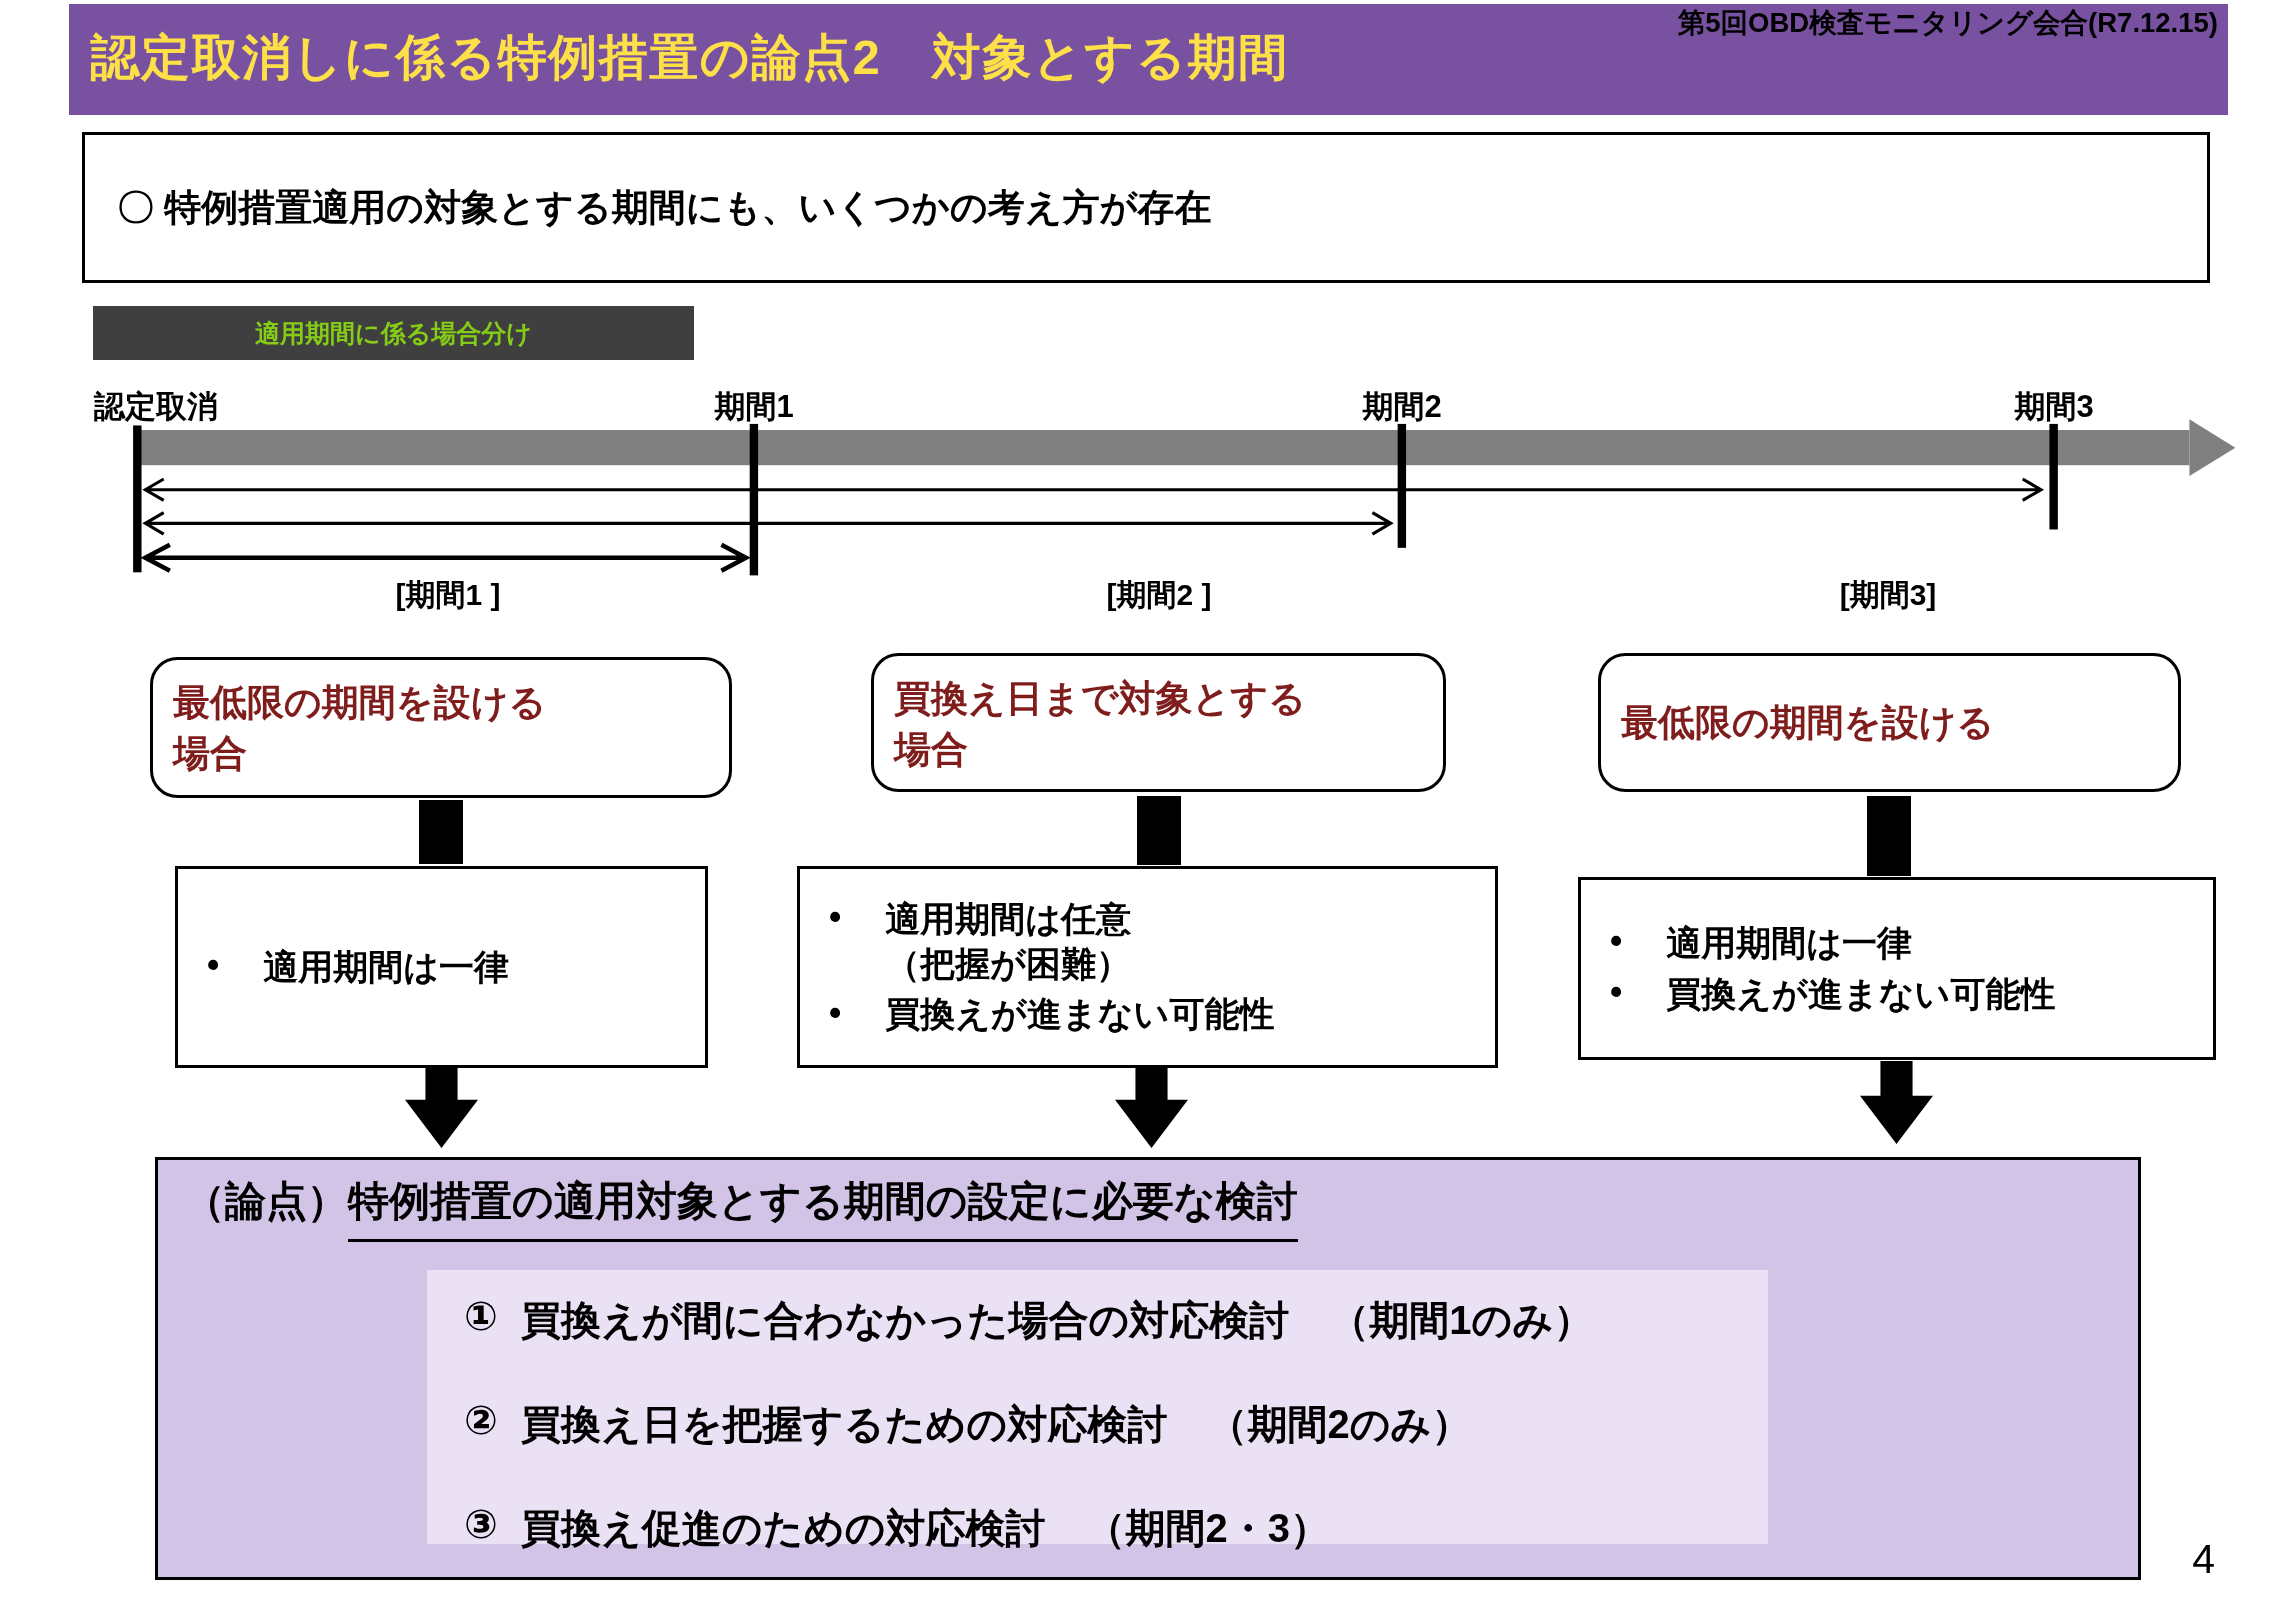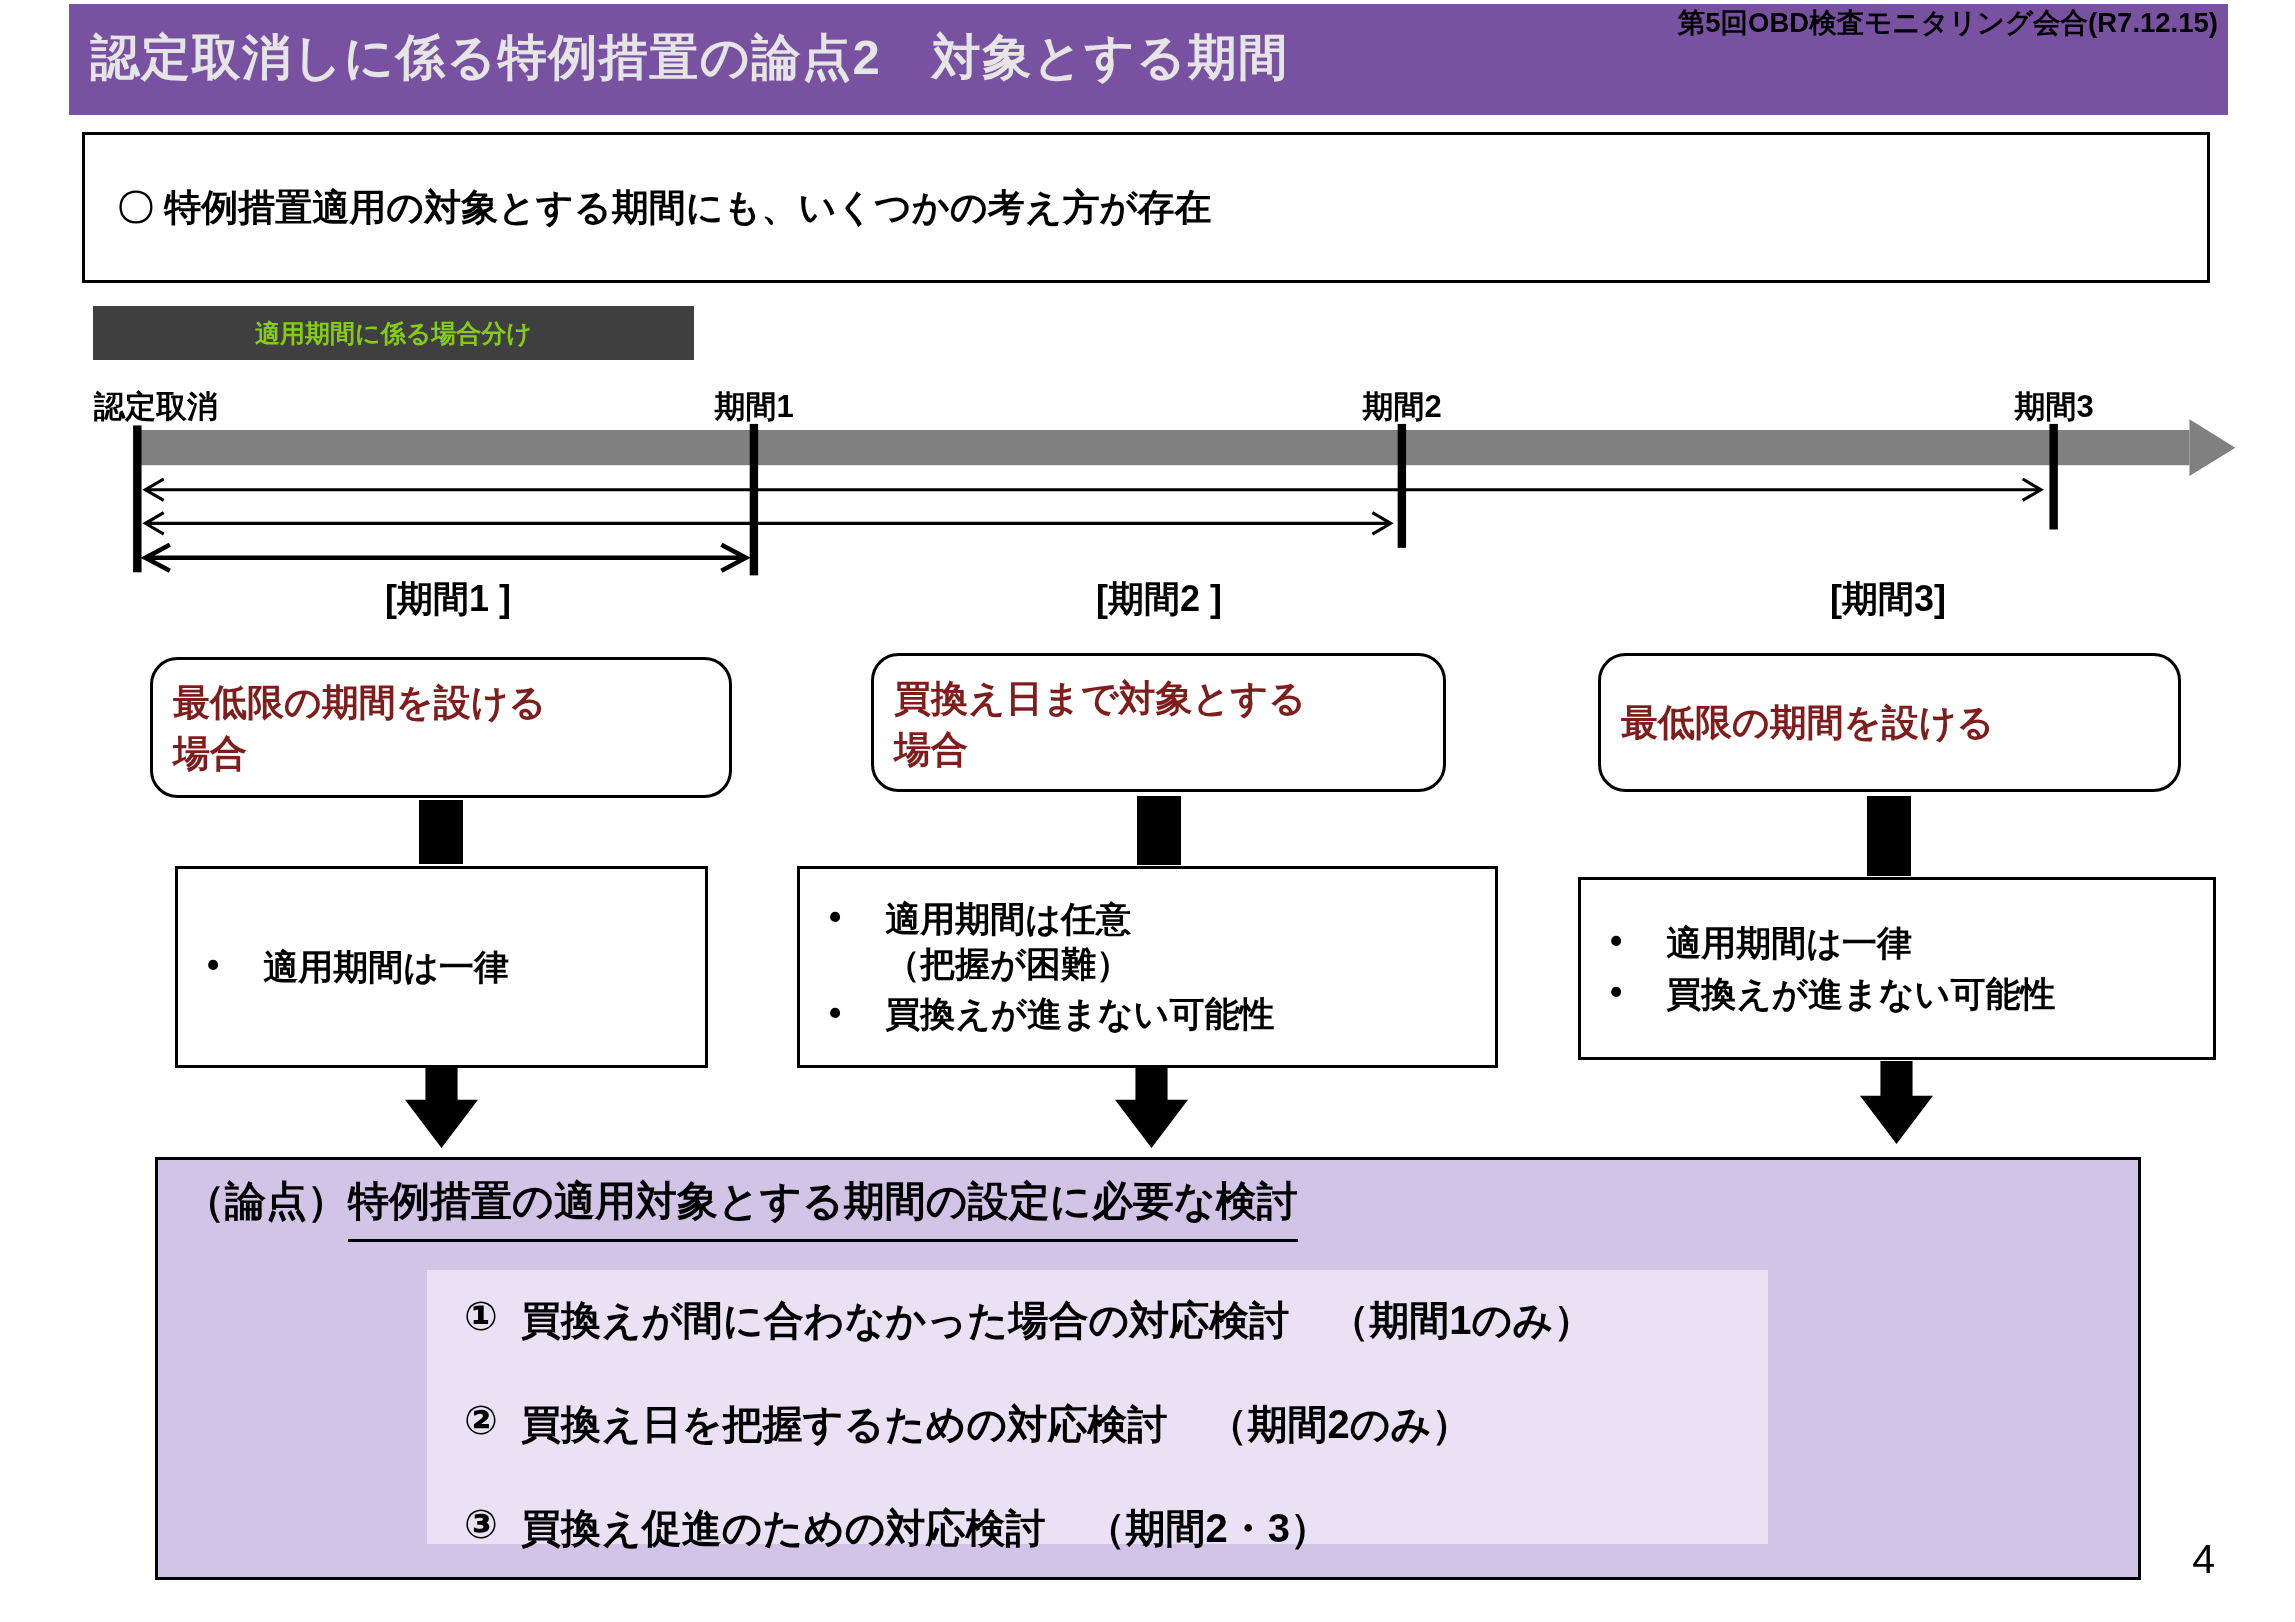--- a/index.html
+++ b/index.html
@@ -1,42 +1,42 @@
 <!DOCTYPE html>
 <html style="--accent: #7851a0; --label-dark: #3f3f3f; --bar-gray: #808080; --panel: #d2c4e6; --panel-inner: #eae2f4;font-size:12.2px"><head>
 <meta charset="utf-8">
 <style>
   html,body{margin:0;padding:0;background:#ffffff;}
   body{width:2295px;height:1623px;font-family:"Liberation Sans","DejaVu Sans",sans-serif;}
   .slide{position:relative;width:2295px;height:1623px;background:#fff;overflow:hidden;}
 
   
   .header-bar{position:absolute;left:69px;top:3.8px;width:2159px;height:111px;background:var(--accent);}
-  .page-title{position:absolute;left:21.4px;top:21.4px;color:#e5e5e5;font-size:49px;font-weight:bold;letter-spacing:1.5px;white-space:nowrap;}
+  .page-title{position:absolute;left:21.4px;top:21.4px;color:#fde047;font-size:49px;font-weight:bold;letter-spacing:1.5px;white-space:nowrap;}
   .credit{position:absolute;right:77px;top:4.6px;color:#000;font-size:27.5px;font-weight:bold;white-space:nowrap;}
 
   
   .summary-box{position:absolute;left:82px;top:132px;width:2122px;height:145px;border:3.1px solid #000;background:#fff;display:flex;align-items:center;}
   .summary-text{font-size:37px;font-weight:bold;color:#000;padding-left:32px;white-space:nowrap;}
 
   
   .section-label{position:absolute;left:93px;top:306px;width:601px;height:54px;background:var(--label-dark);color:#84cc16;
     display:flex;align-items:center;justify-content:center;font-size:25px;font-weight:bold;}
 
   
   .tl-label{position:absolute;font-size:31px;font-weight:bold;color:#000;white-space:nowrap;}
   .tl-origin{left:94px;top:386px;}
   .tl-m1{left:754px;top:386px;transform:translateX(-50%);}
   .tl-m2{left:1402px;top:386px;transform:translateX(-50%);}
   .tl-m3{left:2054px;top:386px;transform:translateX(-50%);}
 
   .timeline-svg{position:absolute;left:0;top:413px;width:2295px;height:184px;pointer-events:none;}
 
   
-  .bracket{position:absolute;top:575px;transform:translateX(-50%);font-size:36px;font-weight:bold;color:#000;white-space:nowrap;}
+  .bracket{position:absolute;top:575px;transform:translateX(-50%);font-size:30px;font-weight:bold;color:#000;white-space:nowrap;}
   .bk1{left:448px;} .bk2{left:1159px;} .bk3{left:1888px;}
 
   
   .case-box{position:absolute;border:3.8px solid #000;border-radius:27.5px;background:#fff;
     font-size:37px;font-weight:bold;color:#7f1d1d;line-height:1.38;padding:17px 20px;box-sizing:border-box;}
   .cb1{left:150px;top:657px;width:582px;height:141px;}
   .cb2{left:871px;top:653px;width:575px;height:139px;}
   .cb3{left:1598px;top:653px;width:583px;height:139px;display:flex;flex-direction:column;justify-content:center;}
 
   

